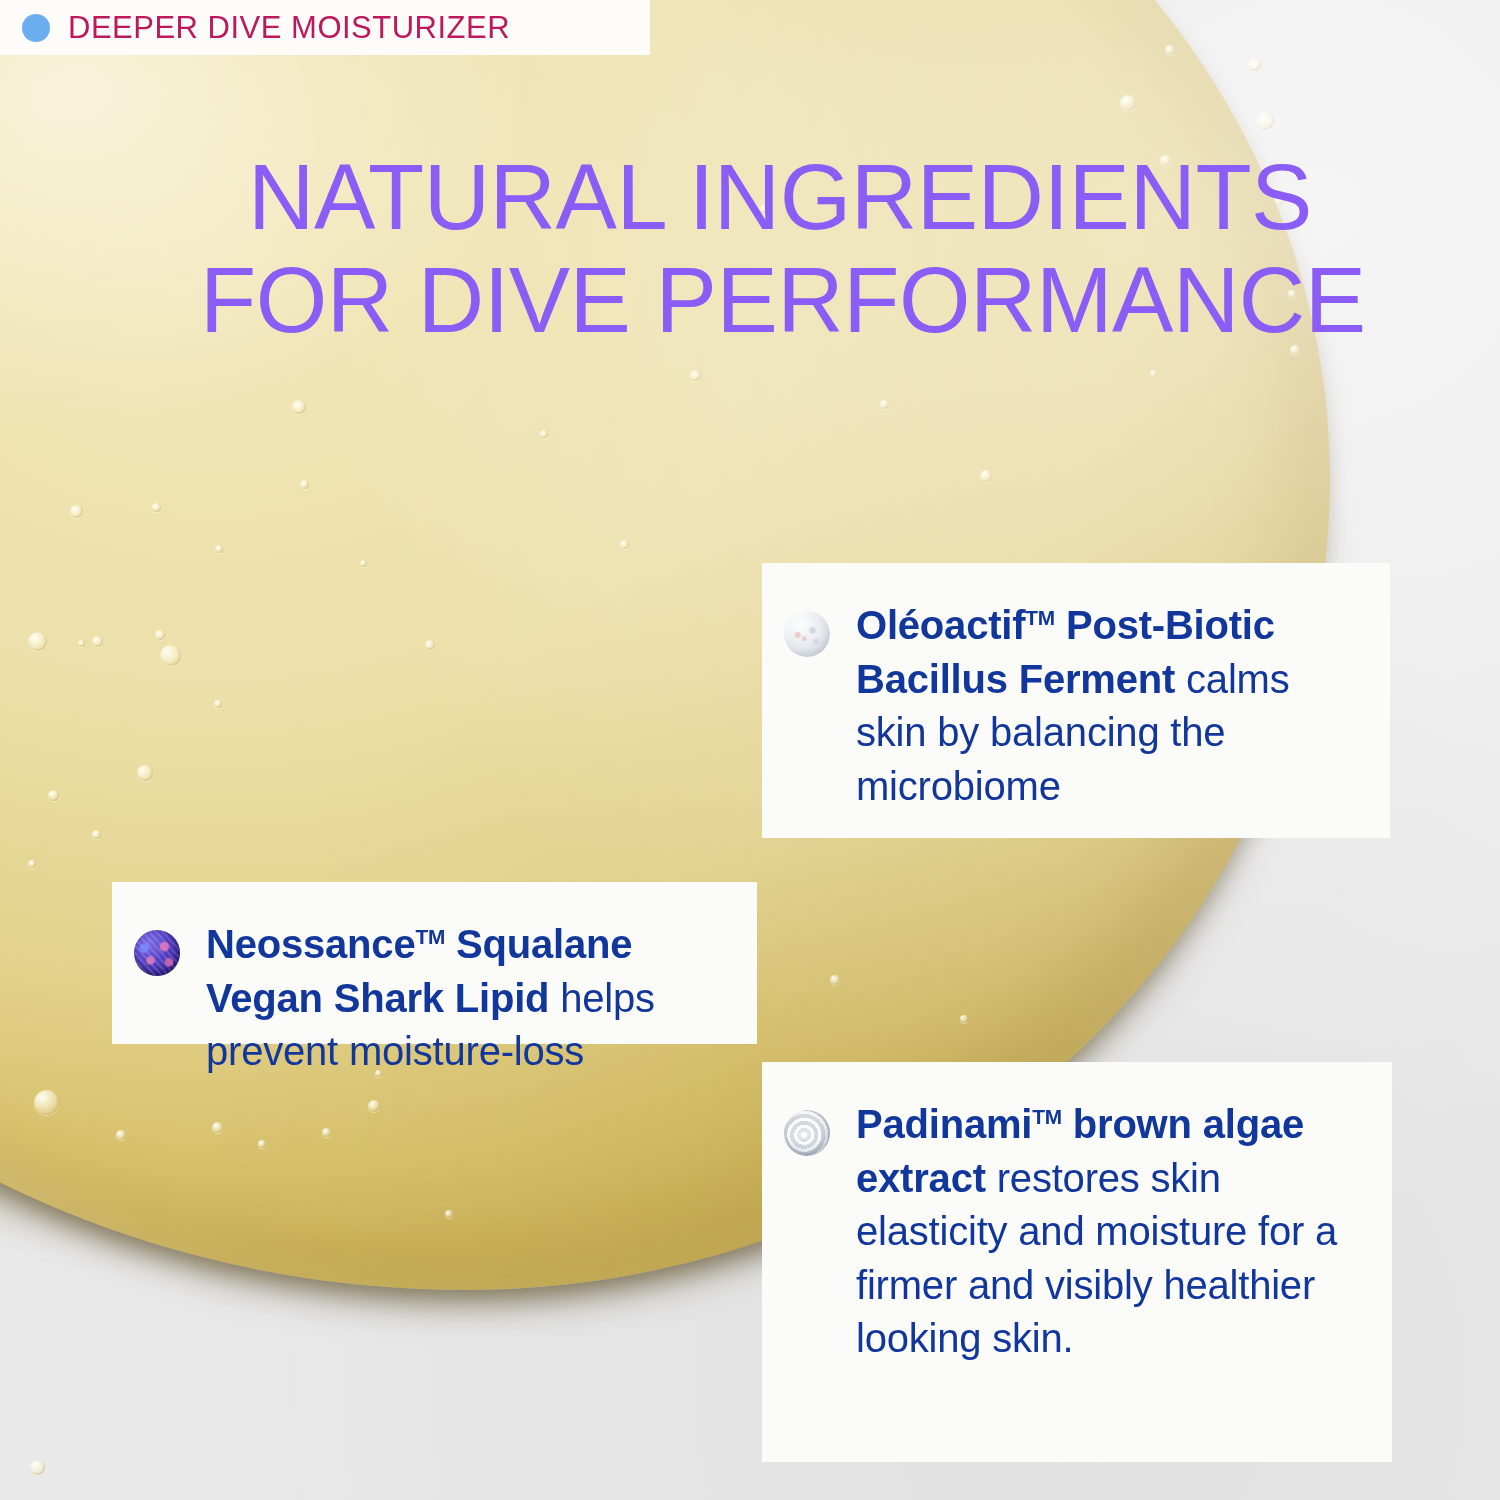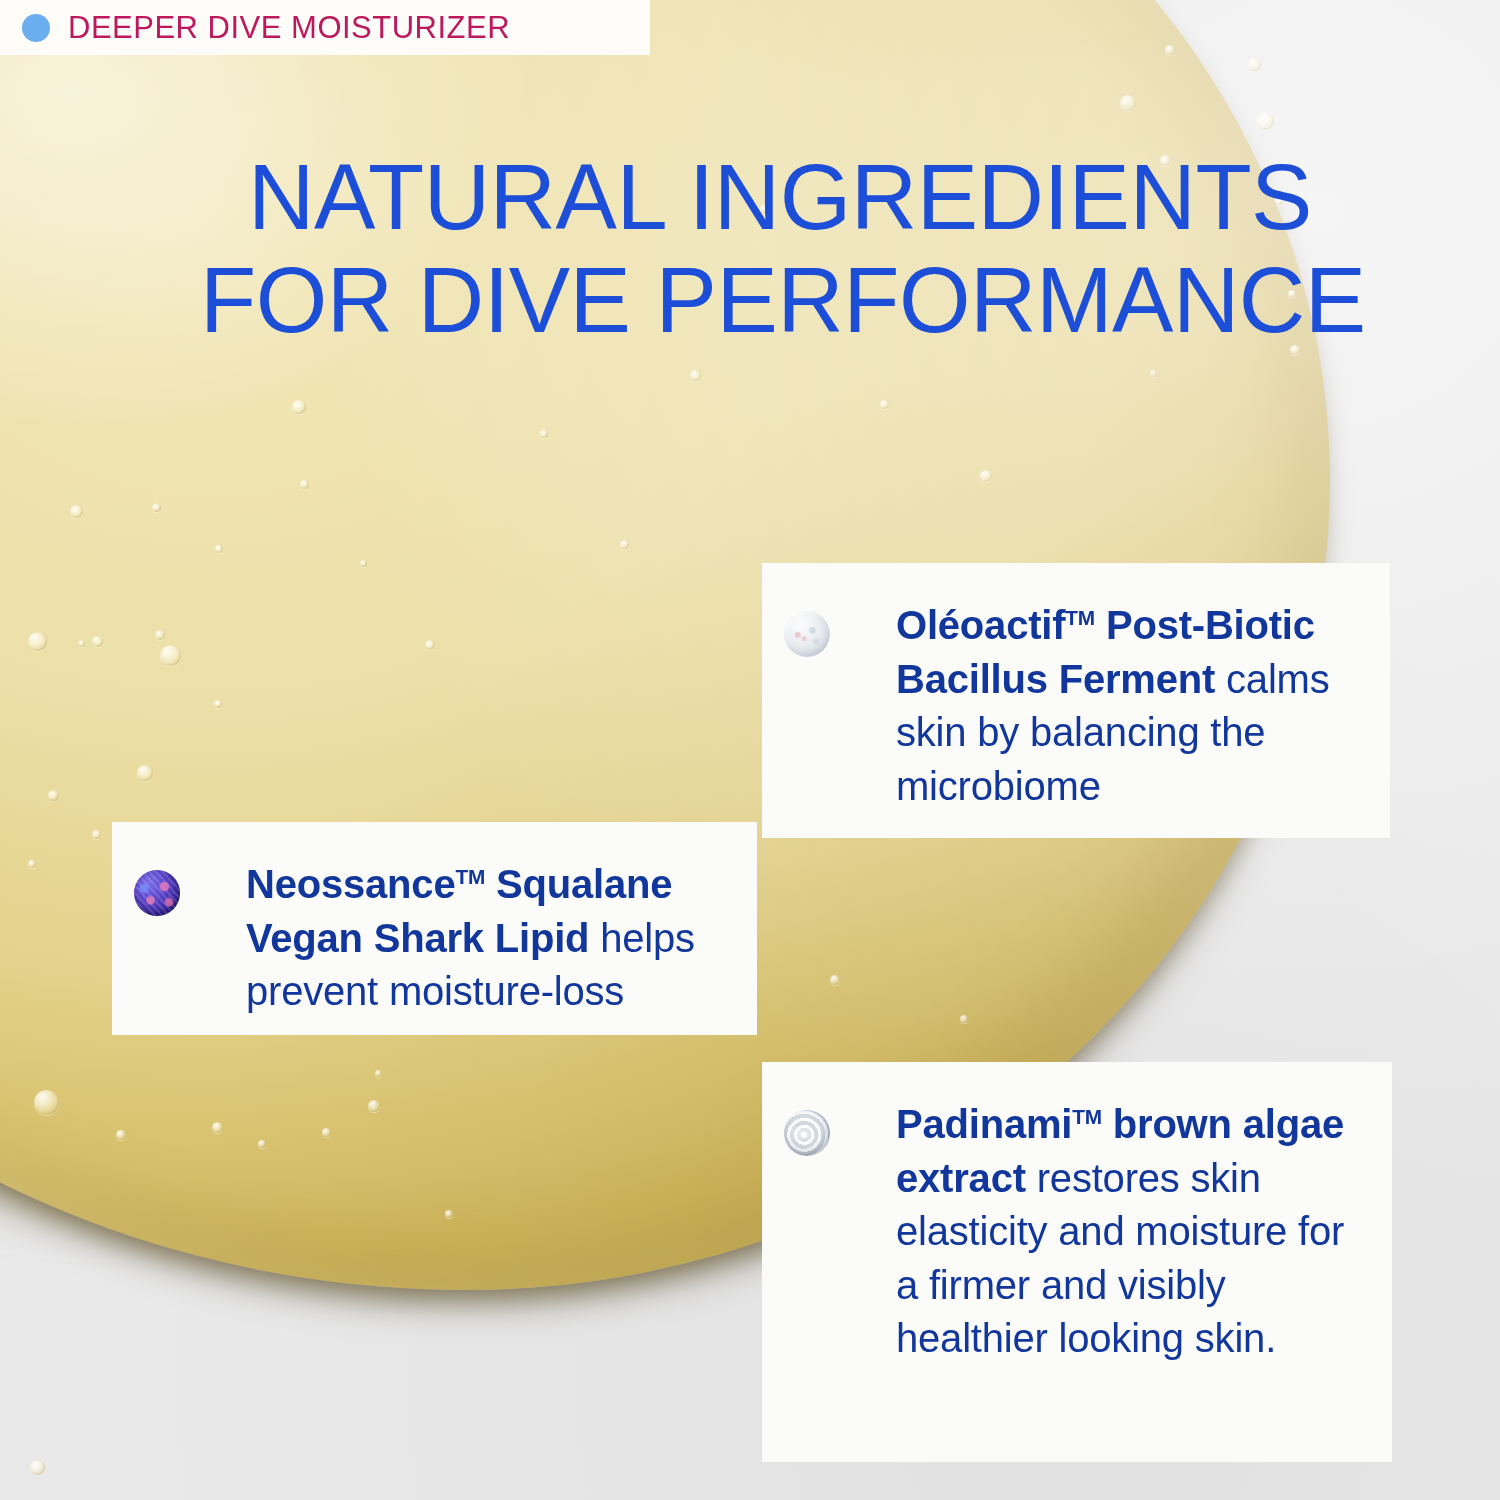--- a/index.html
+++ b/index.html
@@ -88,38 +88,37 @@
     font-weight:400;
     letter-spacing:.5px;
     white-space:nowrap;
   }
 
   
   .headline{
     position:absolute;
     left:248px; top:146px;
     width:1120px;
-    color:#1d4ed8;
+    color:#8b5cf6;
     font-size:92px;
     line-height:1.12;
     font-weight:400;
     letter-spacing:-.5px;
   }
   .headline .l2{ margin-left:-48px; display:block; }
 
   
   .card{
     position:absolute;
     background:#fbfbfa;
     display:flex;
     padding:36px 34px 34px 22px;
-    gap:40px;
   }
   .card-1{ left:762px; top:563px;  width:628px; height:275px; }
-  .card-2{ left:112px; top:822px;  width:645px; height:213px; }
+  .card-2{ left:112px; top:882px;  width:645px; height:162px; }
   .card-3{ left:762px; top:1062px; width:630px; height:400px; }
 
   .card-icon{
     width:46px; height:46px;
     border-radius:50%;
     flex:0 0 auto;
     margin-top:12px;
     margin-right:26px;
   }
   .icon-oleoactif{

